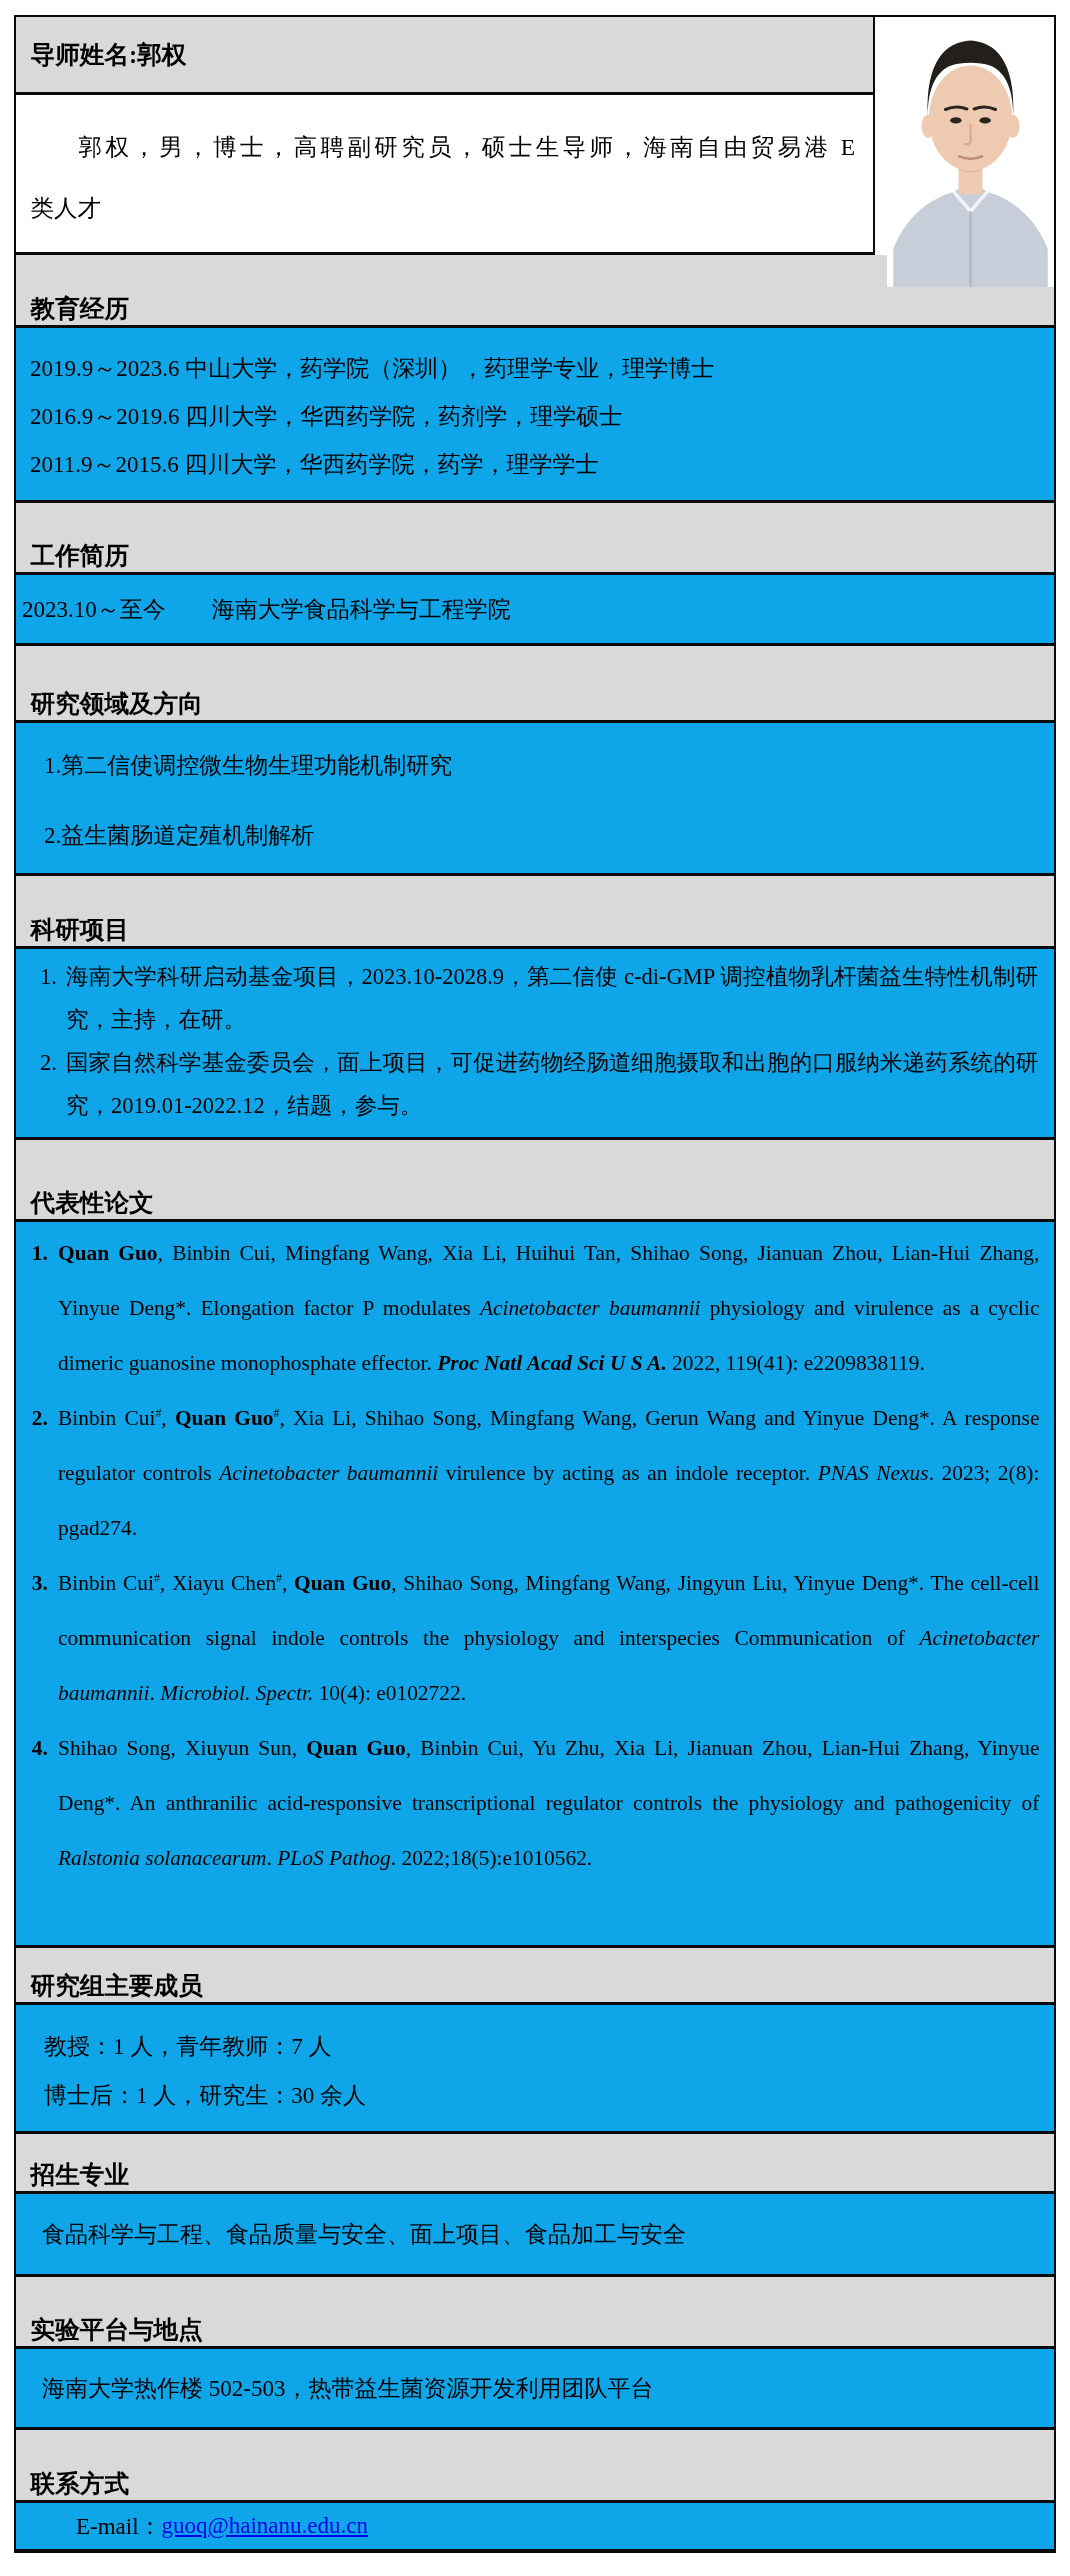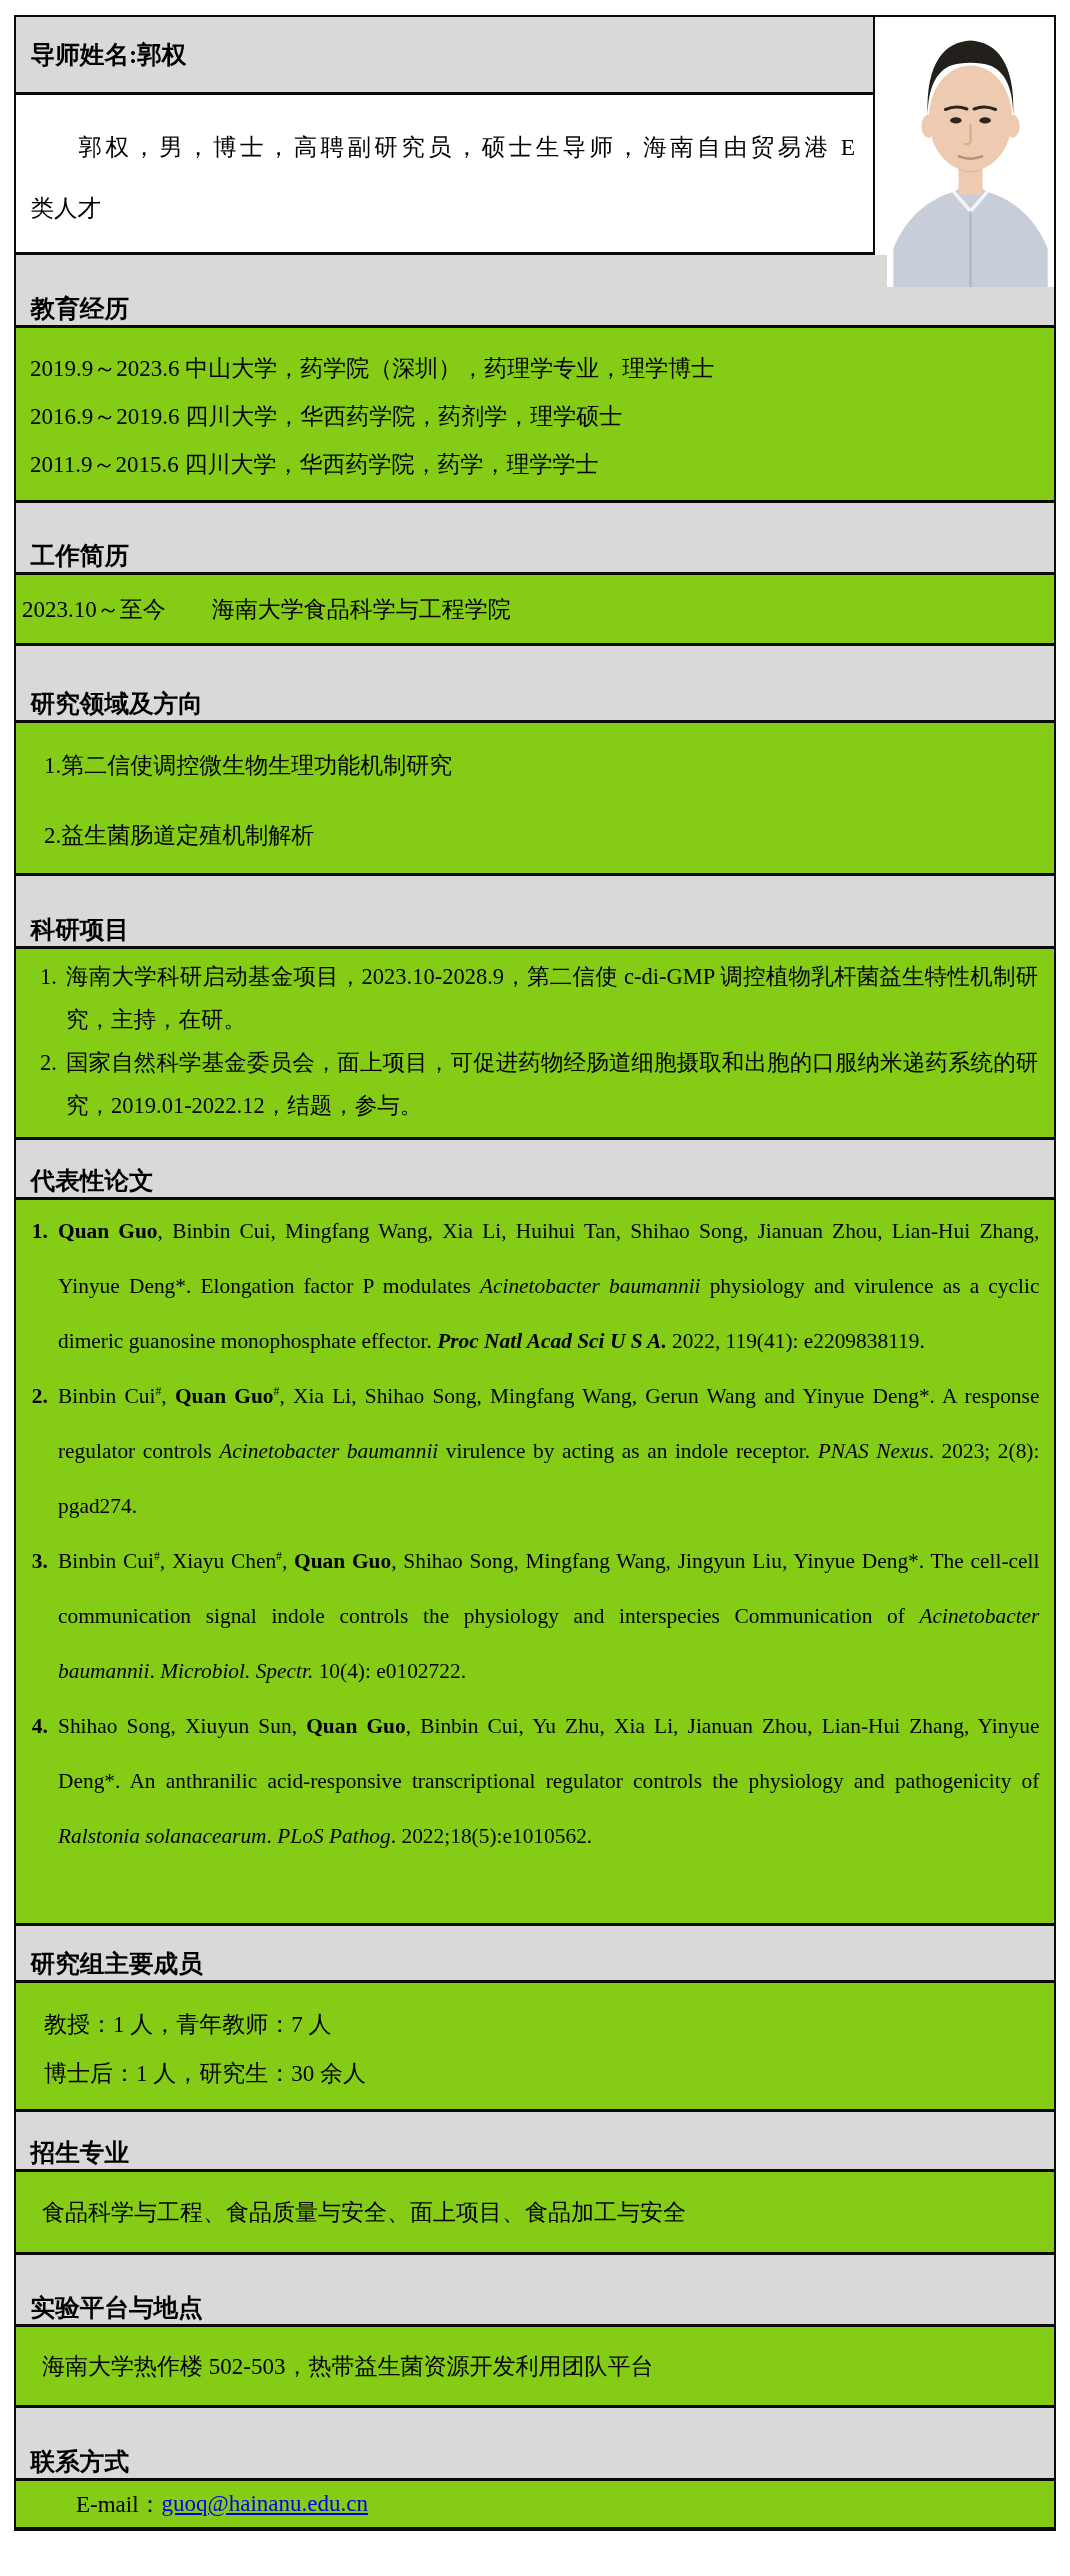--- a/index.html
+++ b/index.html
@@ -6,21 +6,21 @@
   body{
     width:1071px;height:2576px;position:relative;background:#ffffff;
     font-family:"Liberation Serif","DejaVu Serif",serif;color:#000;
     -webkit-font-smoothing:antialiased;
   }
   .doc{
     position:absolute;left:14px;top:15px;width:1042px;box-sizing:border-box;
     border-left:2.1px solid #0a0a0a;border-right:2.1px solid #0a0a0a;border-top:2.6px solid #0a0a0a;
     background:#fff;
   }
-  .row{box-sizing:border-box;border-bottom:3.7px solid #0a0a0a;position:relative;background:#84cc16;}
+  .row{box-sizing:border-box;border-bottom:3.7px solid #0a0a0a;position:relative;background:#0ea5e9;}
   .hdr{
     background:#d9d9d9;display:flex;align-items:flex-end;
     padding-left:14.6px;font-size:24.6px;font-weight:bold;
   }
   
   .top-block{height:238px;display:flex;box-sizing:border-box;}
   .top-left{flex:1;display:flex;flex-direction:column;border-bottom:3.7px solid #0a0a0a;box-sizing:border-box;min-width:0;}
   .name-row{
     height:78px;background:#d9d9d9;border-bottom:3.7px solid #0a0a0a;box-sizing:border-box;
     display:flex;align-items:center;padding-left:14.6px;font-size:24.6px;font-weight:bold;
@@ -126,21 +126,21 @@
     </div>
 
   <div class="row hdr" style="height:73px">
     <span>科研项目</span>
   </div>
   <div class="row list projects-list" style="height:191px">
       <div class="li-numbered"><span class="num">1.</span><span class="itext">海南大学科研启动基金项目，2023.10-2028.9，第二信使 c-di-GMP 调控植物乳杆菌益生特性机制研究，主持，在研。</span></div>
       <div class="li-numbered"><span class="num">2.</span><span class="itext">国家自然科学基金委员会，面上项目，可促进药物经肠道细胞摄取和出胞的口服纳米递药系统的研究，2019.01-2022.12，结题，参与。</span></div>
     </div>
 
-  <div class="row hdr" style="height:60px">
+  <div class="row hdr" style="height:82px">
     <span>代表性论文</span>
   </div>
   <div class="row list papers-list" style="height:726px">
       <div class="li-numbered"><span class="num">1.</span><span class="itext"><span class="b">Quan Guo</span><span>, Binbin Cui, Mingfang Wang, Xia Li, Huihui Tan, Shihao Song, Jianuan Zhou, Lian-Hui Zhang, Yinyue Deng*. Elongation factor P modulates </span><span class="i">Acinetobacter baumannii</span><span> physiology and virulence as a cyclic dimeric guanosine monophosphate effector. </span><span class="b i">Proc Natl Acad Sci U S A.</span><span> 2022, 119(41): e2209838119.</span></span></div>
       <div class="li-numbered"><span class="num">2.</span><span class="itext"><span>Binbin Cui</span><sup>#</sup><span>, </span><span class="b">Quan Guo</span><sup>#</sup><span>, Xia Li, Shihao Song, Mingfang Wang, Gerun Wang and Yinyue Deng*. A response regulator controls </span><span class="i">Acinetobacter baumannii</span><span> virulence by acting as an indole receptor. </span><span class="i">PNAS Nexus</span><span>. 2023; 2(8): pgad274.</span></span></div>
       <div class="li-numbered"><span class="num">3.</span><span class="itext"><span>Binbin Cui</span><sup>#</sup><span>, Xiayu Chen</span><sup>#</sup><span>, </span><span class="b">Quan Guo</span><span>, Shihao Song, Mingfang Wang, Jingyun Liu, Yinyue Deng*. The cell-cell communication signal indole controls the physiology and interspecies Communication of </span><span class="i">Acinetobacter baumannii</span><span>. </span><span class="i">Microbiol. Spectr.</span><span> 10(4): e0102722.</span></span></div>
       <div class="li-numbered"><span class="num">4.</span><span class="itext"><span>Shihao Song, Xiuyun Sun, </span><span class="b">Quan Guo</span><span>, Binbin Cui, Yu Zhu, Xia Li, Jianuan Zhou, Lian-Hui Zhang, Yinyue Deng*. An anthranilic acid-responsive transcriptional regulator controls the physiology and pathogenicity of </span><span class="i">Ralstonia solanacearum</span><span>. </span><span class="i">PLoS Pathog</span><span>. 2022;18(5):e1010562.</span></span></div>
     </div>
 
   <div class="row hdr" style="height:57px">

